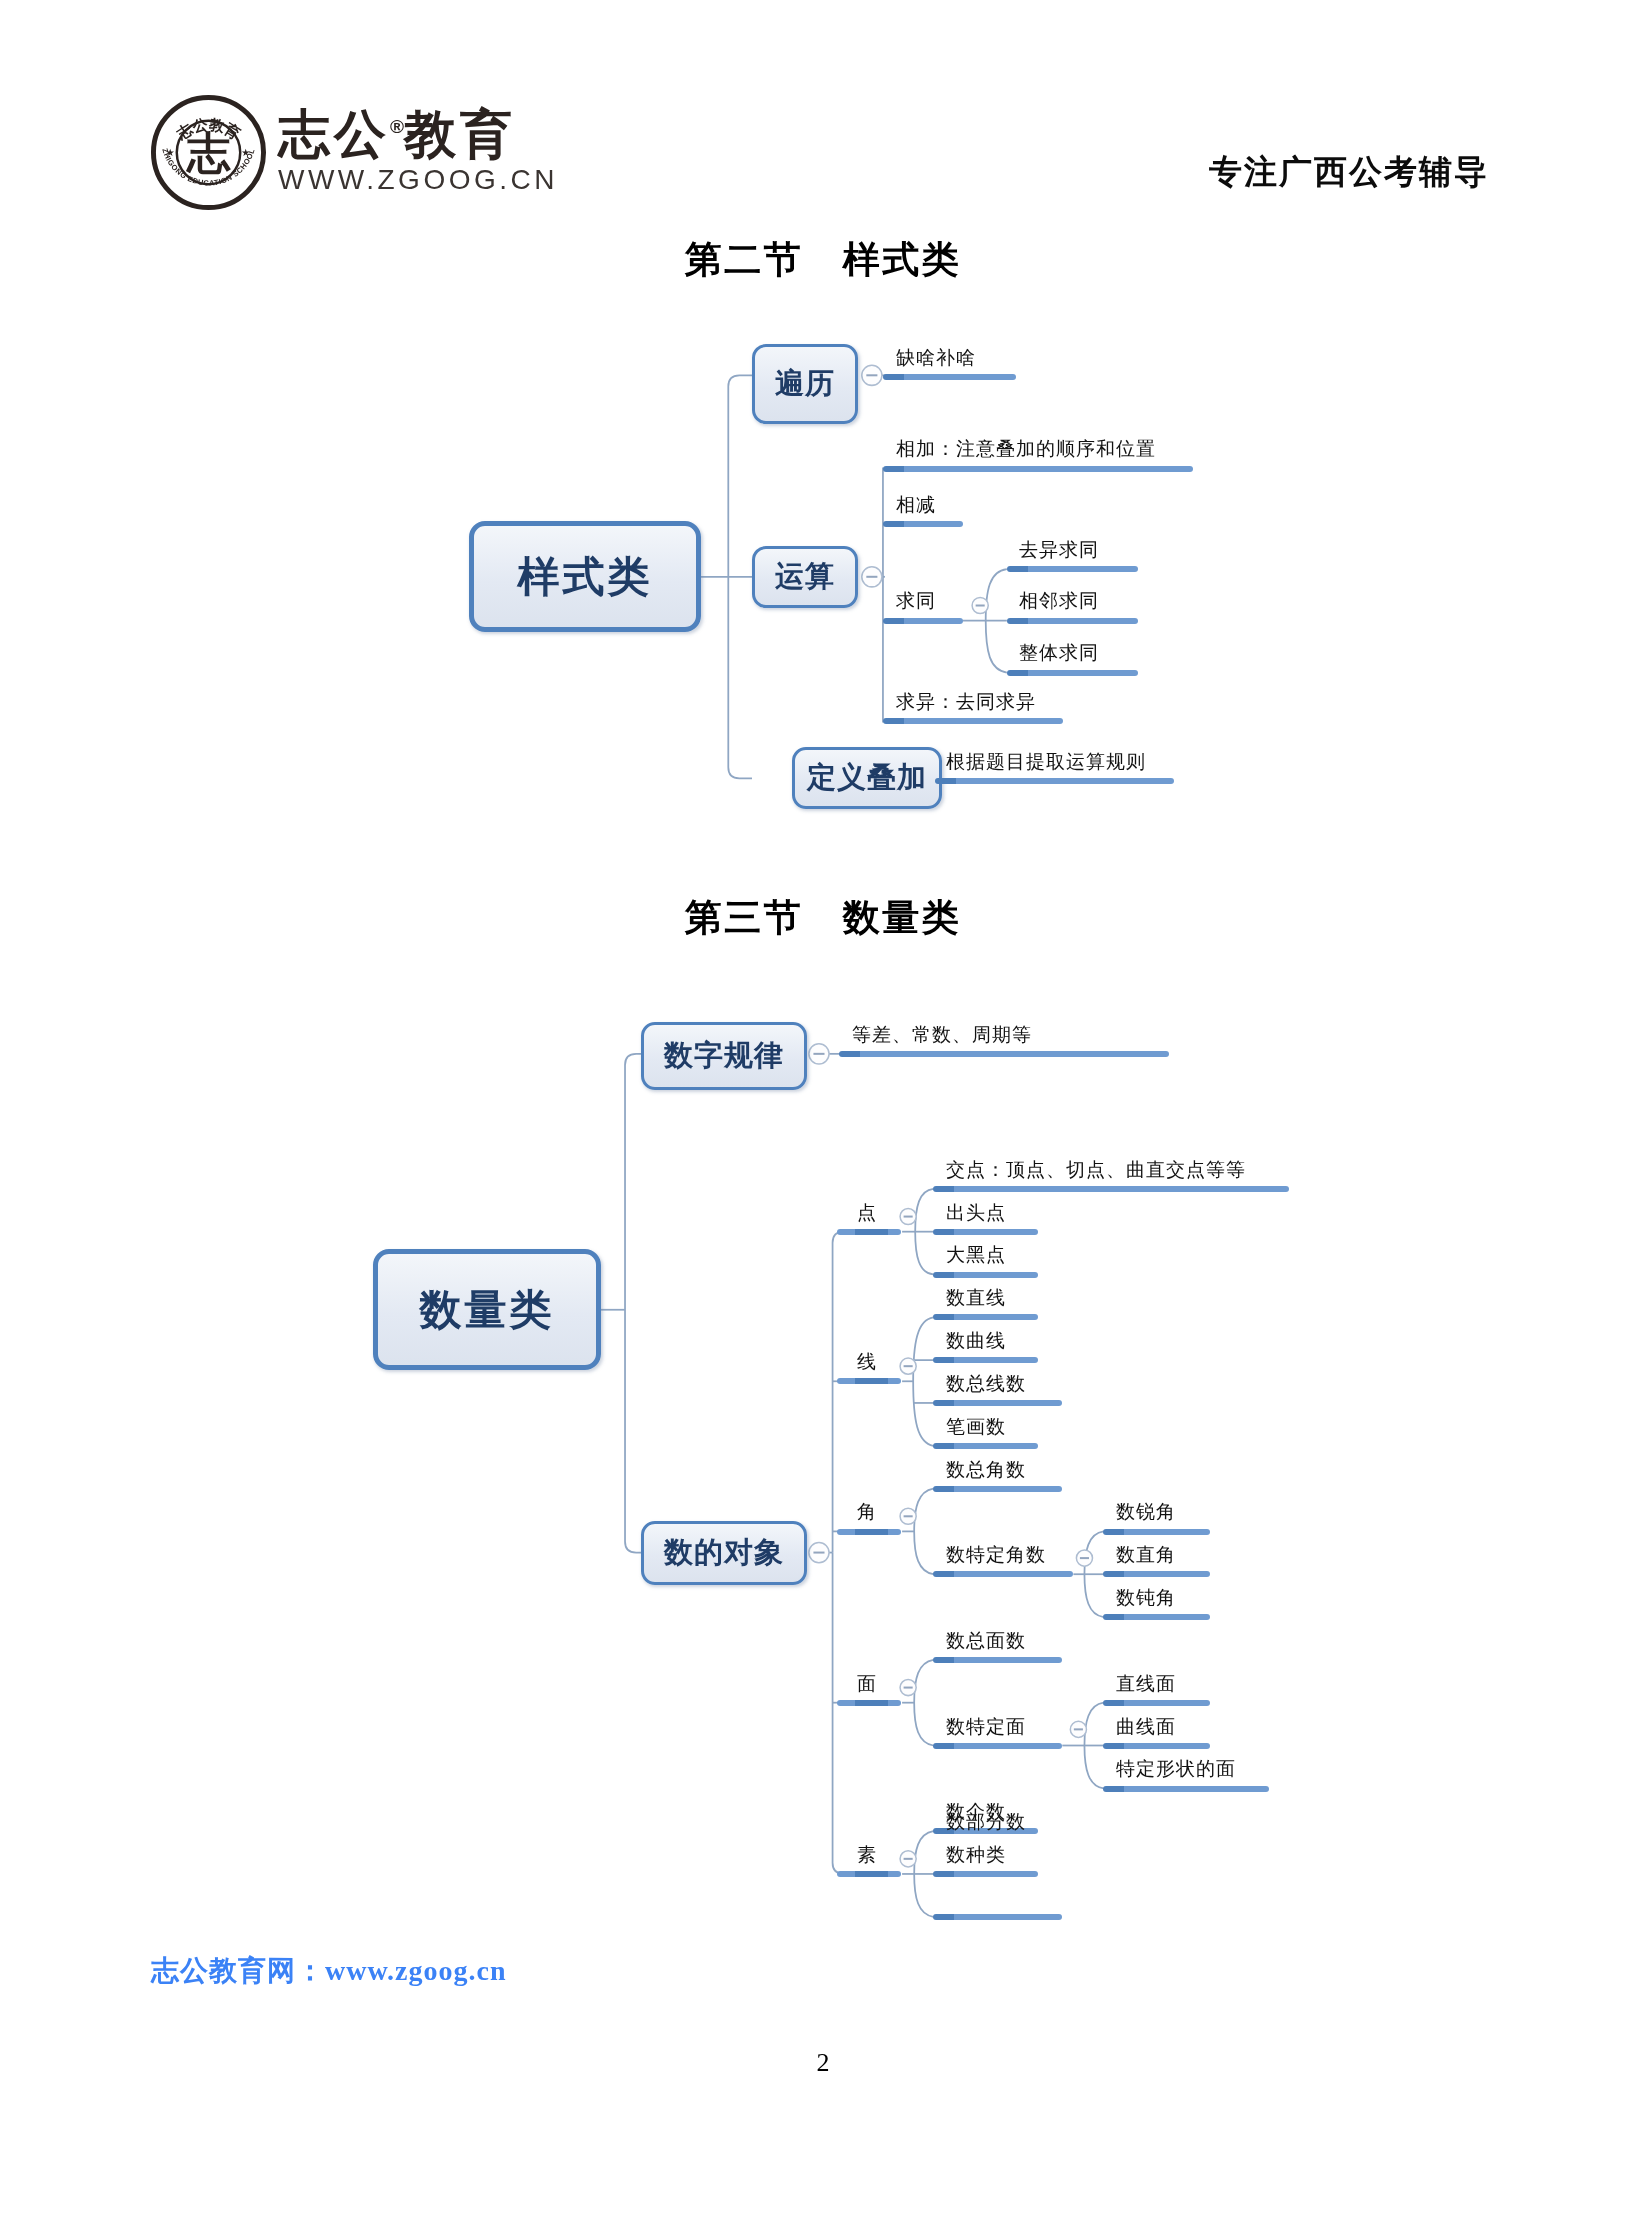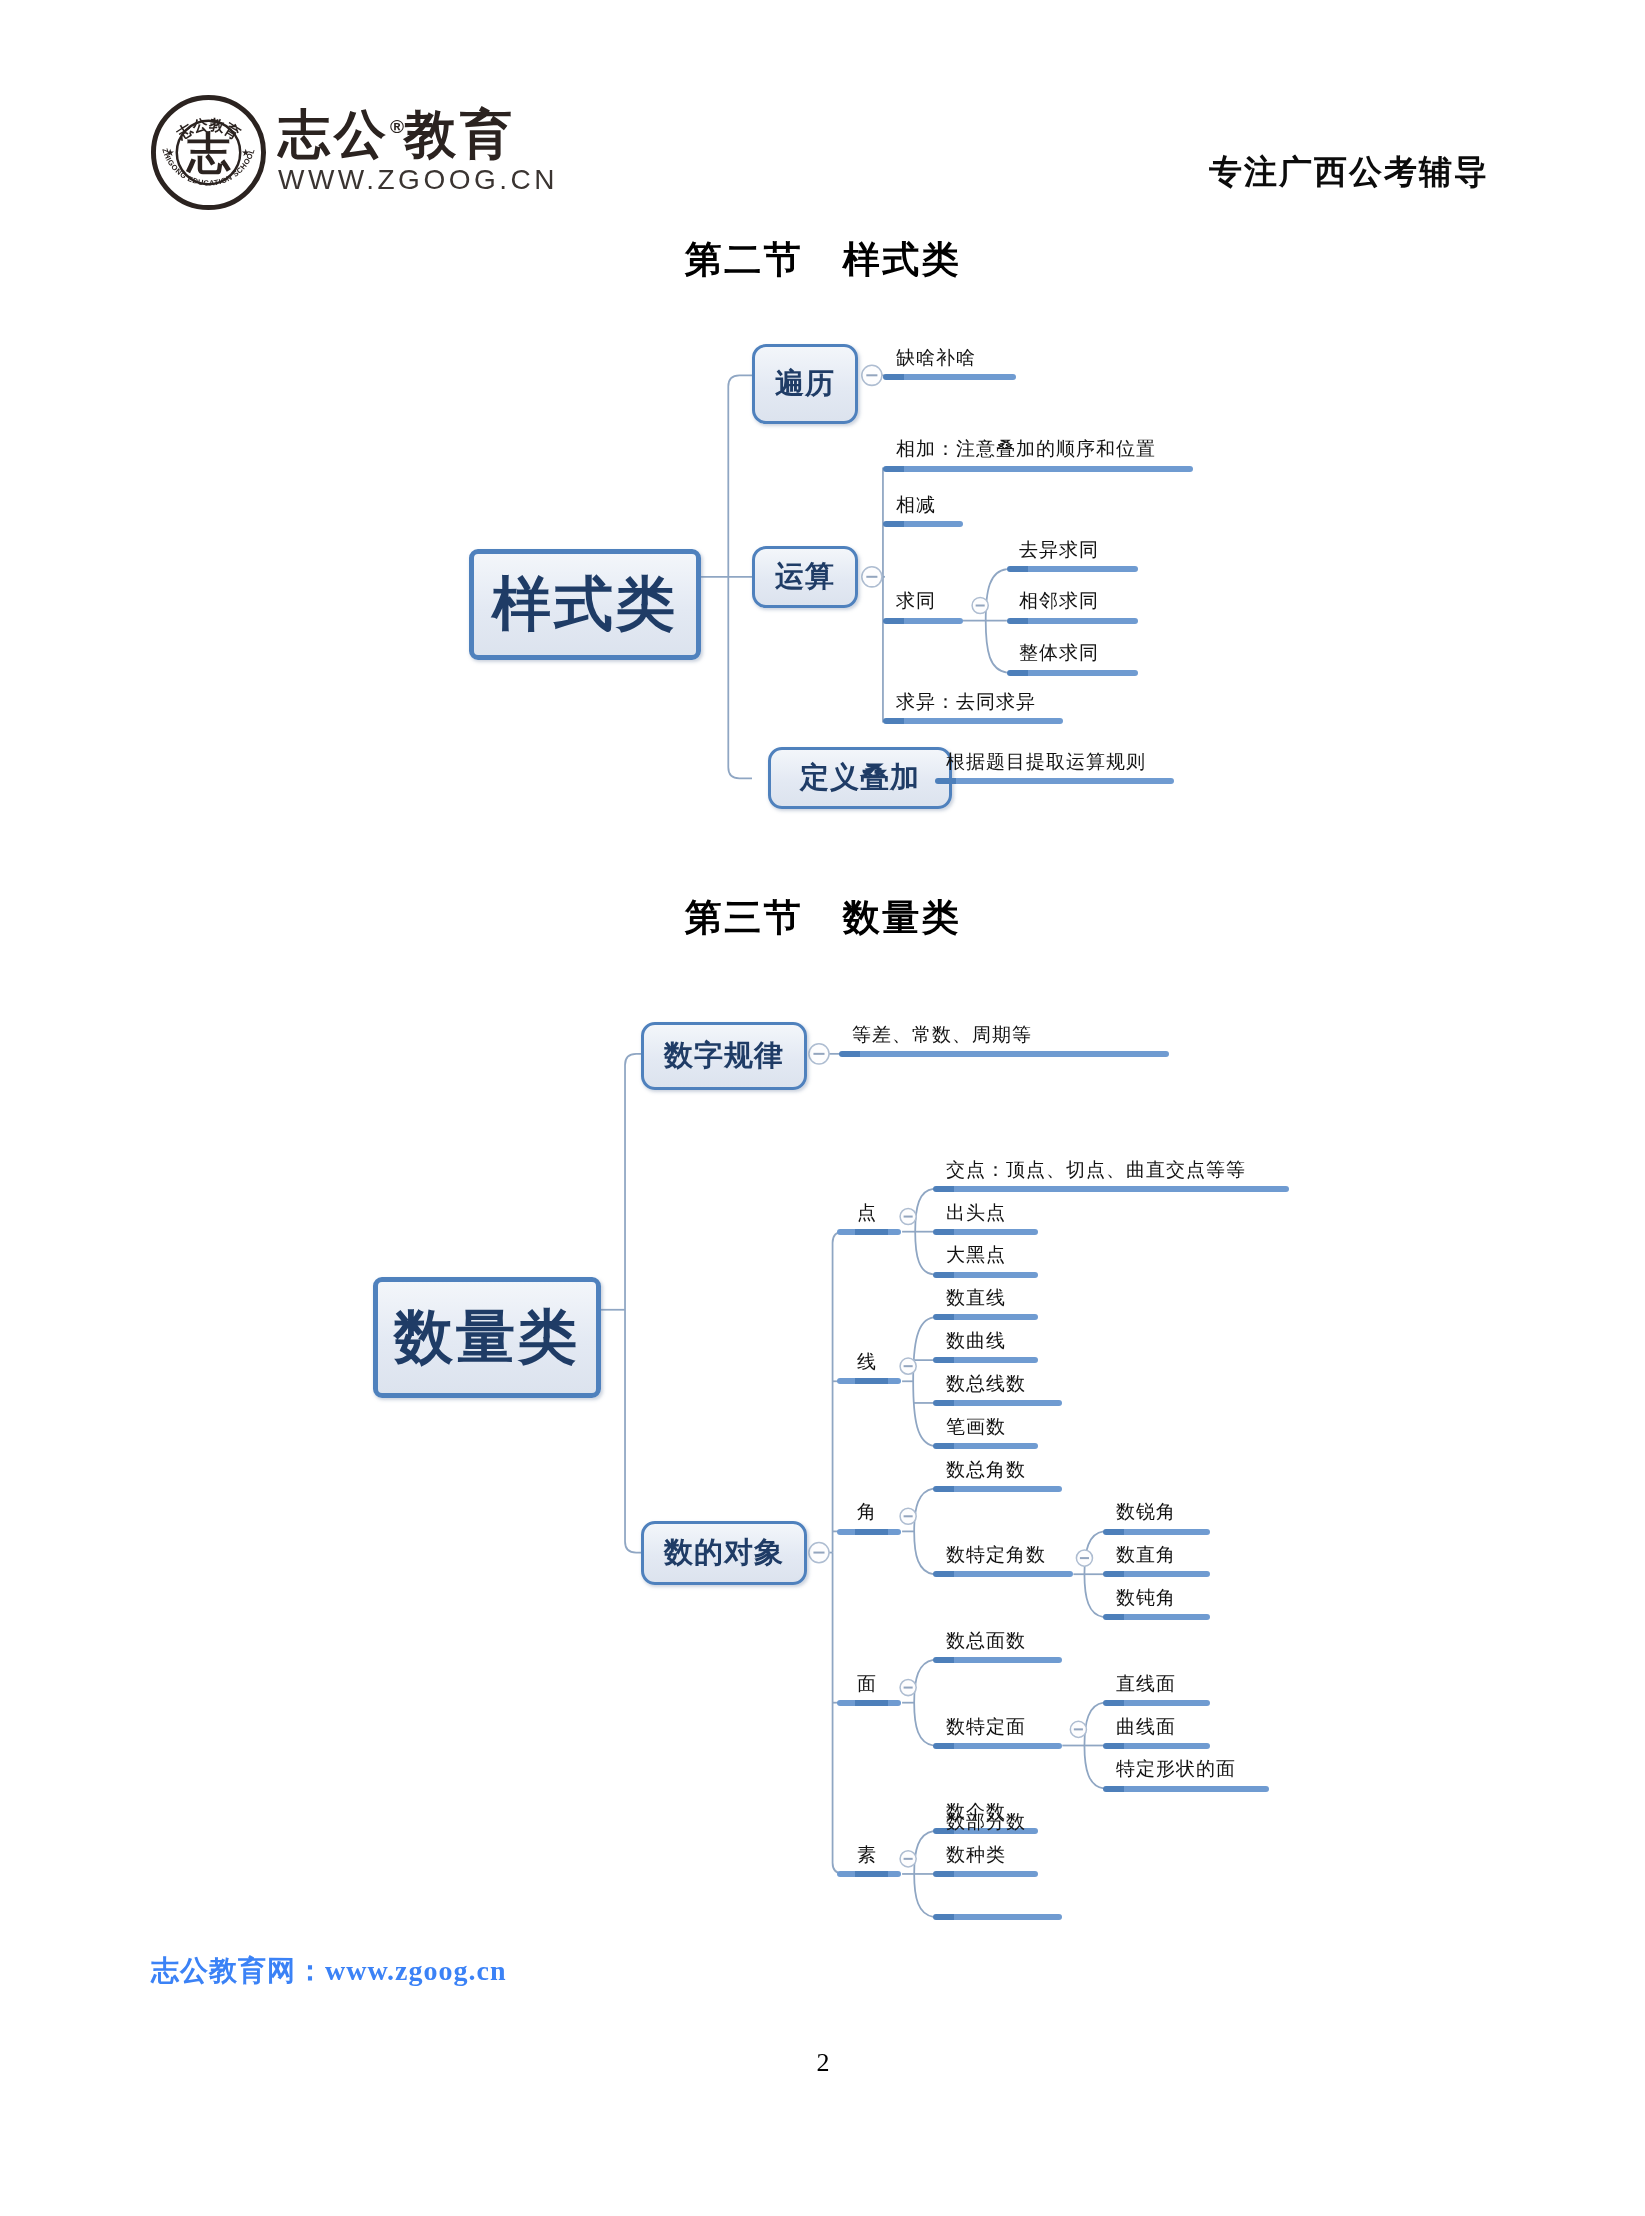--- a/index.html
+++ b/index.html
@@ -13,21 +13,21 @@
   .brand-line sup{font-size:19px;vertical-align:19px;letter-spacing:0;}
   .brand-url{font-size:28px;line-height:35px;color:#3a3431;letter-spacing:3.5px;white-space:nowrap;}
   .tagline{position:absolute;right:157px;top:149px;font:600 33px/46px 'Liberation Serif',serif;color:#0c0c0c;letter-spacing:2px;white-space:nowrap;}
   
   .sec-title{position:absolute;left:50%;transform:translateX(-50%);font:600 37px/44px 'Liberation Sans',sans-serif;color:#000;letter-spacing:2.5px;white-space:nowrap;}
   
   .node{position:absolute;display:flex;align-items:center;justify-content:center;box-sizing:border-box;
     background:linear-gradient(180deg,#f3f6fa 0%,#e3e9f3 55%,#dce3ee 100%);
     border:3.5px solid #4f81bd;border-radius:14px;font-weight:bold;color:#1f3c66;
     box-shadow:1.5px 2px 3.5px rgba(110,130,160,.35);white-space:nowrap;}
-  .node.big{border-width:5.5px;border-radius:9px;font-size:59px;letter-spacing:3px;margin-top:28px;}
+  .node.big{border-width:5.5px;border-radius:16px;font-size:42px;letter-spacing:3px;}
   .node.mid{font-size:29px;letter-spacing:1px;}
   .label{position:absolute;font-size:19px;line-height:27px;color:#121212;letter-spacing:1px;white-space:nowrap;}
   .bar{position:absolute;height:6px;border-radius:3px;background:linear-gradient(90deg,#4d7fba 0 21px,#6f9bd1 21px);}
   .bar.mid{background:linear-gradient(90deg,#6f9bd1 0 18px,#4d7fba 18px 51px,#6f9bd1 51px);}
   svg.wires{position:absolute;left:0;top:0;pointer-events:none;}
   .wire{fill:none;stroke:#8fa6c3;stroke-width:3.5px;}
   .toggle circle{fill:#fdfdfe;stroke:#aebdd1;stroke-width:3px;}
   .toggle line{stroke:#93a5be;stroke-width:4px;}
   
   .footer-site{position:absolute;left:151px;top:1937px;font:bold 28px/35px 'Liberation Serif',serif;color:#3b82f6;letter-spacing:1px;margin-top:16px;}
@@ -165,21 +165,21 @@
       </g>
     <g class="toggle">
         <circle cx="1802" cy="3690" r="16"></circle>
         <line x1="1793" y1="3690" x2="1811" y2="3690"></line>
       </g>
   </svg>
 
   <div class="node big" style="left:469px;top:521px;width:232px;height:111px;">样式类</div>
   <div class="node mid" style="left:752px;top:344px;width:106px;height:80px;">遍历</div>
   <div class="node mid" style="left:752px;top:546px;width:106px;height:62px;">运算</div>
-  <div class="node mid" style="left:768px;top:747px;width:184px;height:62px;">定义叠加</div>
+  <div class="node mid" style="left:792px;top:747px;width:150px;height:62px;">定义叠加</div>
 
   <div class="label" style="left:896px;top:344px;">缺啥补啥</div>
   <div class="bar" style="left:883px;top:374px;width:133px;"></div>
 
   <div class="label" style="left:896px;top:435px;">相加：注意叠加的顺序和位置</div>
   <div class="bar" style="left:883px;top:466px;width:310px;"></div>
 
   <div class="label" style="left:896px;top:491px;">相减</div>
   <div class="bar" style="left:883px;top:521px;width:80px;"></div>
 

